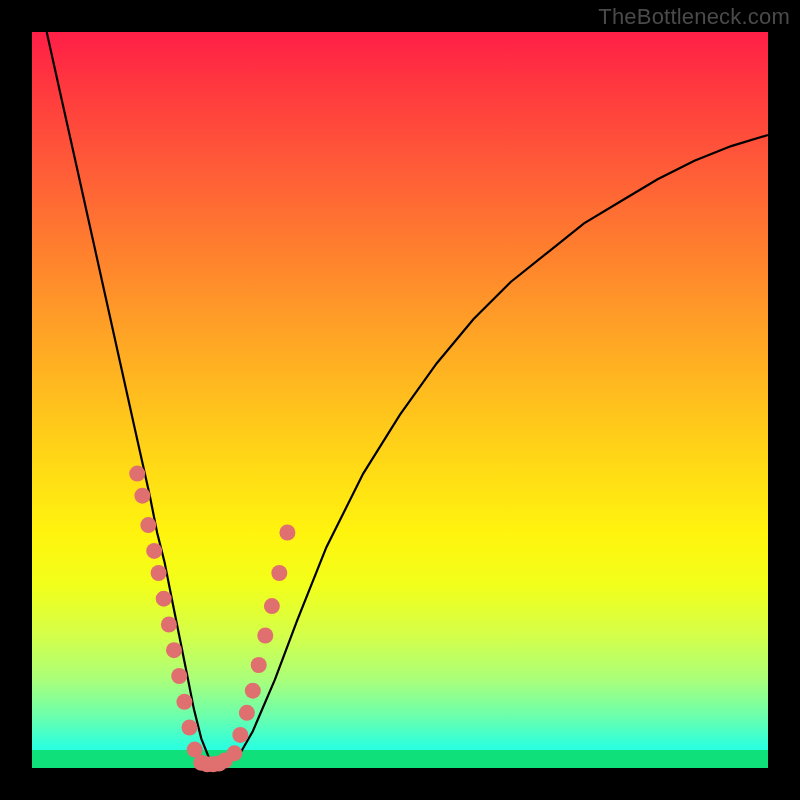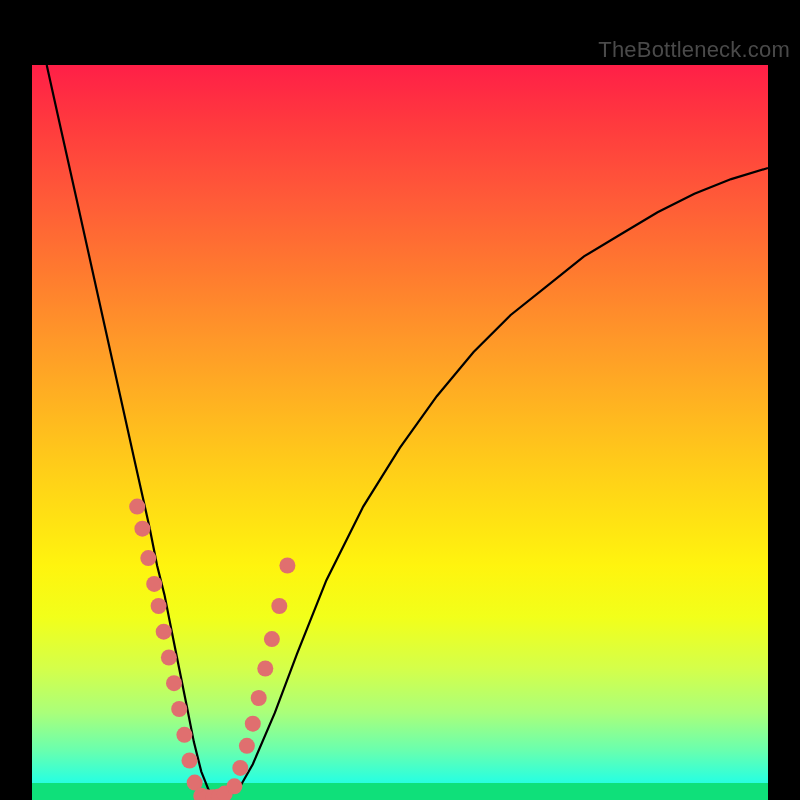--- a/index.html
+++ b/index.html
@@ -9,21 +9,20 @@
     height: 800px;
     overflow: hidden;
     background: #000;
     font-family: Arial, Helvetica, sans-serif;
   }
   .outer {
     position: relative;
     width: 800px;
     height: 576px;
     background: #000;
-    margin-top: 33px;
   }
   .watermark {
     position: absolute;
     top: 4px;
     right: 10px;
     color: #4a4a4a;
     font-size: 22px;
     font-weight: 500;
     letter-spacing: 0.2px;
     z-index: 20;

